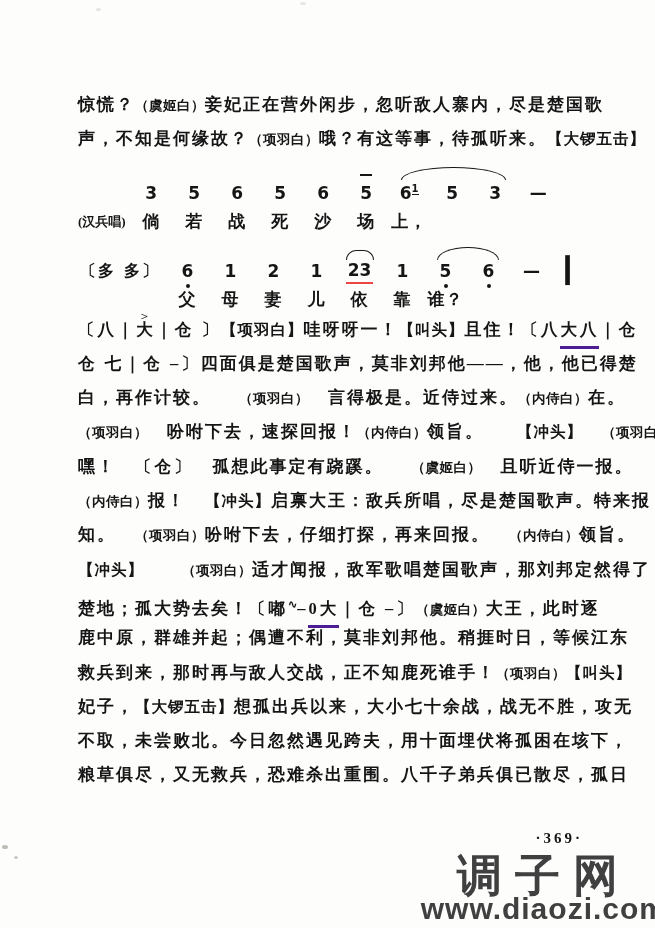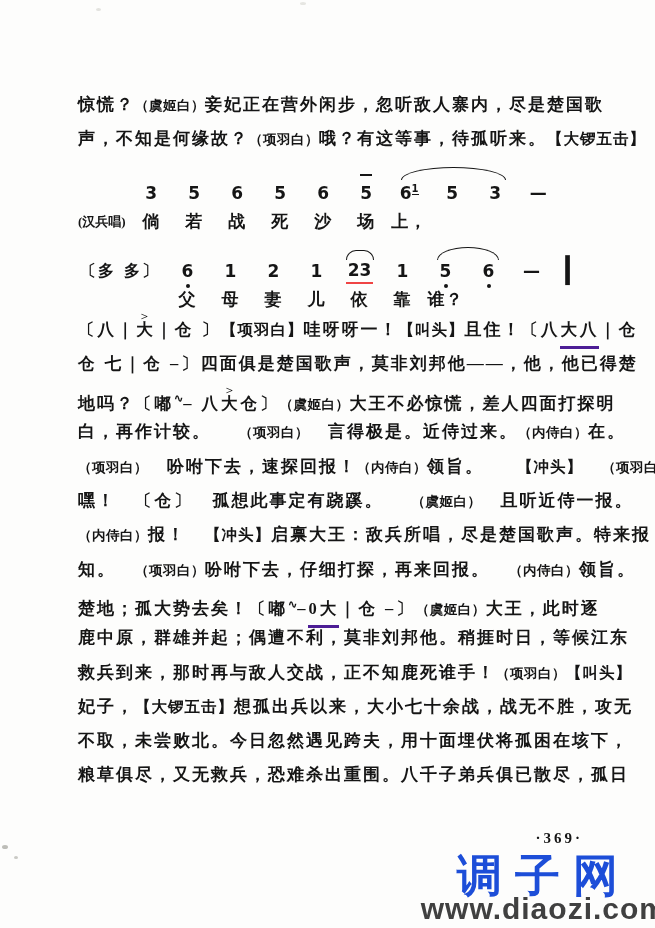--- a/index.html
+++ b/index.html
@@ -68,21 +68,21 @@
     border:1.6px solid #151515;border-bottom:none;
     border-radius:50% 50% 0 0 / 100% 100% 0 0;
   }
   
   .page-number{
     position:absolute;top:830px;right:104px;
     font-size:15px;font-weight:bold;letter-spacing:3px;
   }
   .wm-logo{
     position:absolute;top:846px;right:56px;
-    font-size:45px;font-weight:bold;color:#1d4ed8;
+    font-size:45px;font-weight:bold;color:#404040;
     letter-spacing:13px;font-family:"Liberation Sans",sans-serif;
   }
   .wm-url{
     position:absolute;top:892px;right:20px;
     font-size:30px;font-weight:bold;color:#404040;
     font-family:"Liberation Sans",sans-serif;letter-spacing:1px;
   }
   
   .artifact{position:absolute;background:#c9c9c4;border-radius:50%;}
   .a1{left:2px;top:845px;width:6px;height:4px;background:#bdbdb8;}
@@ -187,26 +187,26 @@
           <div class="lyric"></div>
         </div>
         <div class="mcol">
           <div class="note bar">▎</div>
           <div class="lyric"></div>
         </div>
         <div class="slur-arc" style="left: 436.9px; width: 60.2px; top: 10px;"></div>
       </div>
       <div class="text-line"><span class="seg perc">〔八｜</span><span class="seg perc accent">大</span><span class="seg perc">｜仓 〕</span><span class="seg mark">【项羽白】</span><span class="seg t">哇呀呀一！</span><span class="seg mark">【叫头】</span><span class="seg t">且住！</span><span class="seg perc">〔八 </span><span class="seg perc u-seg">大八</span><span class="seg perc">｜仓</span></div>
       <div class="text-line"><span class="seg perc">仓 七｜仓 –〕</span><span class="seg t">四面俱是楚国歌声，莫非刘邦他——，他，他已得楚</span></div>
-      <div class="text-line"><span class="seg t">地吗？</span><span class="seg perc">〔嘟</span><span class="seg sup">∿</span><span class="seg perc"> – 八 </span><span class="seg perc accent">大</span><span class="seg perc"> 仓〕</span><span class="seg dir">（虞姬白）</span><span class="seg t">大王不必惊慌，差人四面打探明</span></div>
       <div class="text-line"><span class="seg t">白，再作计较。</span><span class="seg dir">　　（项羽白）</span><span class="seg t">　言得极是。近侍过来。</span><span class="seg dir">（内侍白）</span><span class="seg t">在。</span></div>
       <div class="text-line"><span class="seg dir">（项羽白）</span><span class="seg t">　吩咐下去，速探回报！</span><span class="seg dir">（内侍白）</span><span class="seg t">领旨。</span><span class="seg mark">　　【冲头】</span><span class="seg t">　</span><span class="seg dir">（项羽白）</span></div>
       <div class="text-line"><span class="seg t">嘿！　</span><span class="seg perc">〔仓〕</span><span class="seg t">　孤想此事定有跷蹊。</span><span class="seg dir">　　（虞姬白）</span><span class="seg t">　且听近侍一报。</span></div>
       <div class="text-line"><span class="seg dir">（内侍白）</span><span class="seg t">报！　</span><span class="seg mark">【冲头】</span><span class="seg t">启禀大王：敌兵所唱，尽是楚国歌声。特来报</span></div>
       <div class="text-line"><span class="seg t">知。　</span><span class="seg dir">（项羽白）</span><span class="seg t">吩咐下去，仔细打探，再来回报。　</span><span class="seg dir">（内侍白）</span><span class="seg t">领旨。</span></div>
+      <div class="text-line"><span class="seg mark">【冲头】</span><span class="seg t">　　</span><span class="seg dir">（项羽白）</span><span class="seg t">适才闻报，敌军歌唱楚国歌声，那刘邦定然得了</span></div>
       <div class="text-line"><span class="seg t">楚地；孤大势去矣！</span><span class="seg perc">〔嘟</span><span class="seg sup">∿</span><span class="seg perc"> – </span><span class="seg perc u-seg">0大</span><span class="seg perc">｜仓 –〕</span><span class="seg dir">（虞姬白）</span><span class="seg t">大王，此时逐</span></div>
       <div class="text-line"><span class="seg t">鹿中原，群雄并起；偶遭不利，莫非刘邦他。稍捱时日，等候江东</span></div>
       <div class="text-line"><span class="seg t">救兵到来，那时再与敌人交战，正不知鹿死谁手！</span><span class="seg dir">（项羽白）</span><span class="seg mark">【叫头】</span></div>
       <div class="text-line"><span class="seg t">妃子，</span><span class="seg mark">【大锣五击】</span><span class="seg t">想孤出兵以来，大小七十余战，战无不胜，攻无</span></div>
       <div class="text-line"><span class="seg t">不取，未尝败北。今日忽然遇见跨夫，用十面埋伏将孤困在垓下，</span></div>
       <div class="text-line"><span class="seg t">粮草俱尽，又无救兵，恐难杀出重围。八千子弟兵俱已散尽，孤日</span></div>
     </div>
 
   <div class="page-number">·369·</div>
   <div class="wm-logo">调子网</div>

